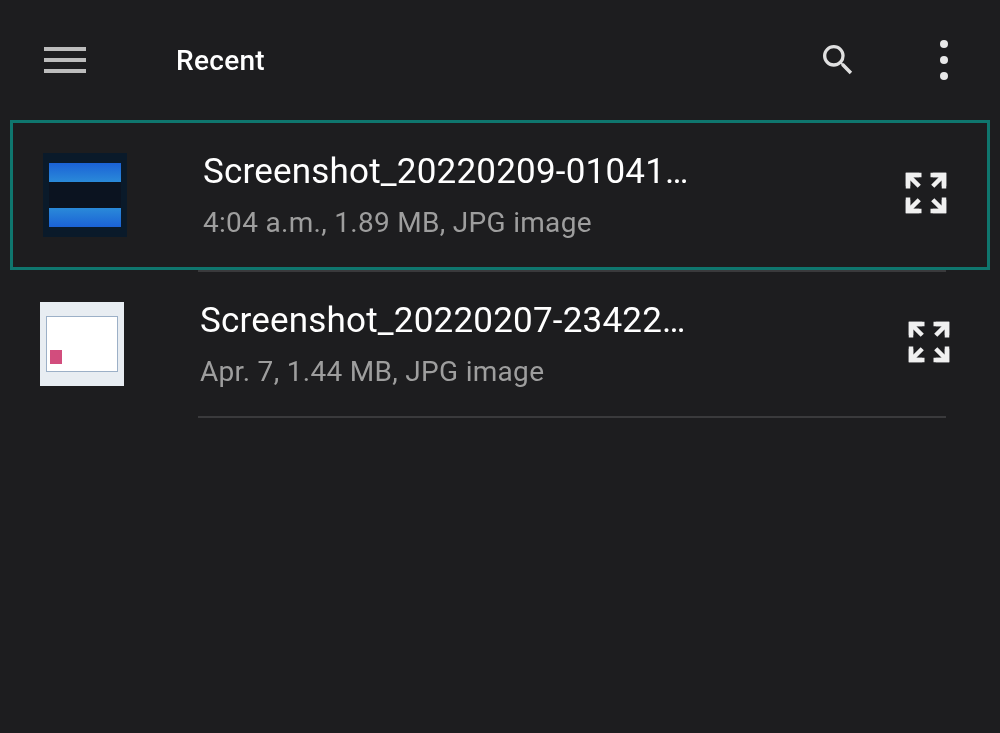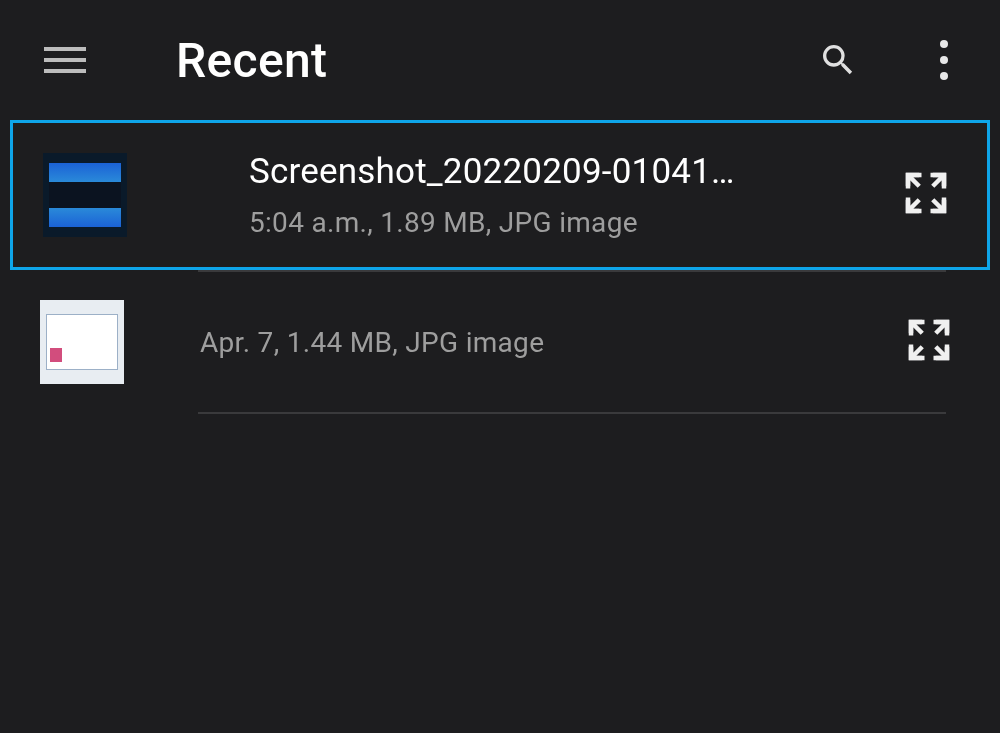--- a/index.html
+++ b/index.html
@@ -1,28 +1,28 @@
 <!DOCTYPE html>
 <html><head>
 <meta charset="utf-8">
 <style>
   html,body{margin:0;padding:0;width:1000px;height:733px;background:#1d1d1f;font-family:Roboto,Arial,sans-serif;color:#e8e8e8;}
   .app{width:1000px;height:733px;position:relative;overflow:hidden;}
   .header{display:flex;align-items:center;height:120px;padding:0 44px;}
   .hamburger{display:flex;flex-direction:column;justify-content:center;gap:7px;width:42px;height:42px;cursor:pointer;}
   .hamburger span{display:block;height:4px;width:42px;background:#bdbdbd;}
-  .title{font-size:48px;font-weight:500;color:#ffffff;margin-left:90px;letter-spacing:0.3px;}
+  .title{font-size:28px;font-weight:500;color:#ffffff;margin-left:90px;letter-spacing:0.3px;}
   .header-actions{margin-left:auto;display:flex;align-items:center;gap:72px;}
   .icon-btn{width:44px;height:44px;display:flex;align-items:center;justify-content:center;cursor:pointer;}
   .icon-btn svg{width:40px;height:40px;fill:#e0e0e0;}
   .dots{display:flex;flex-direction:column;gap:8px;align-items:center;justify-content:center;width:24px;height:44px;cursor:pointer;}
   .dots span{width:8px;height:8px;border-radius:50%;background:#e8e8e8;}
   .list{padding:0 10px;}
   .row{display:flex;align-items:center;padding:28px 34px 28px 30px;position:relative;}
-  .highlight{border:3px solid #0ea5e9;gap:46px;}
+  .highlight{border:3px solid #0f766e;}
   .thumb{width:84px;height:84px;flex:0 0 84px;margin-right:76px;position:relative;overflow:hidden;}
   .thumb.t1{background:linear-gradient(#0a1a2a,#0a1a2a);}
   .thumb.t1::before{content:"";position:absolute;inset:10px 6px;background:linear-gradient(180deg,#1b62d6 0%, #2a8ad9 30%, #0b1320 30%, #0b1320 70%, #2a8ad9 70%, #1b62d6 100%);}
   .thumb.t2{background:linear-gradient(120deg,#dcd2b0 0%, #4d89a8 60%, #0d2030 100%);}
   .thumb.t2::after{content:"";position:absolute;left:0;right:0;bottom:0;height:16px;background:#101010;}
   .thumb.t3{background:#e8edf2;}
   .thumb.t3::before{content:"";position:absolute;left:6px;right:6px;top:14px;bottom:14px;background:#fff;box-shadow:inset 0 0 0 1px #9cb0c7;}
   .thumb.t3::after{content:"";position:absolute;left:10px;bottom:22px;width:12px;height:14px;background:#d24d7d;}
   .meta{flex:1 1 auto;min-width:0;}
   .fname{font-size:35px;color:#ffffff;white-space:nowrap;overflow:hidden;text-overflow:ellipsis;margin-bottom:14px;letter-spacing:0.2px;}
@@ -55,35 +55,36 @@
       </div>
     </div>
   </div>
 
   <div class="list">
 
     <div class="row highlight">
       <div class="thumb t1"></div>
       <div class="meta">
         <div class="fname">Screenshot_20220209-01041…</div>
-        <div class="sub">5:04 a.m., 1.89 MB, JPG image</div>
+        <div class="sub">4:04 a.m., 1.89 MB, JPG image</div>
       </div>
       <div class="action">
         <svg viewBox="0 0 24 24">
             <path d="M3 3h7v2H5v5H3V3zm18 0v7h-2V5h-5V3h7zM3 21v-7h2v5h5v2H3zm18 0h-7v-2h5v-5h2v7z"></path>
             <path d="M9 9L4 4m0 5V4h5M15 9l5-5m0 5V4h-5M9 15l-5 5m0-5v5h5M15 15l5 5m0-5v5h-5" stroke="#f0f0f0" stroke-width="2" fill="none"></path>
           </svg>
       </div>
     </div>
 
     <div class="divider"></div>
 
     <div class="row">
       <div class="thumb t3"></div>
       <div class="meta">
+        <div class="fname">Screenshot_20220207-23422…</div>
         <div class="sub">Apr. 7, 1.44 MB, JPG image</div>
       </div>
       <div class="action">
         <svg viewBox="0 0 24 24">
             <path d="M3 3h7v2H5v5H3V3zm18 0v7h-2V5h-5V3h7zM3 21v-7h2v5h5v2H3zm18 0h-7v-2h5v-5h2v7z"></path>
             <path d="M9 9L4 4m0 5V4h5M15 9l5-5m0 5V4h-5M9 15l-5 5m0-5v5h5M15 15l5 5m0-5v5h-5" stroke="#f0f0f0" stroke-width="2" fill="none"></path>
           </svg>
       </div>
     </div>
     <div class="divider"></div>

